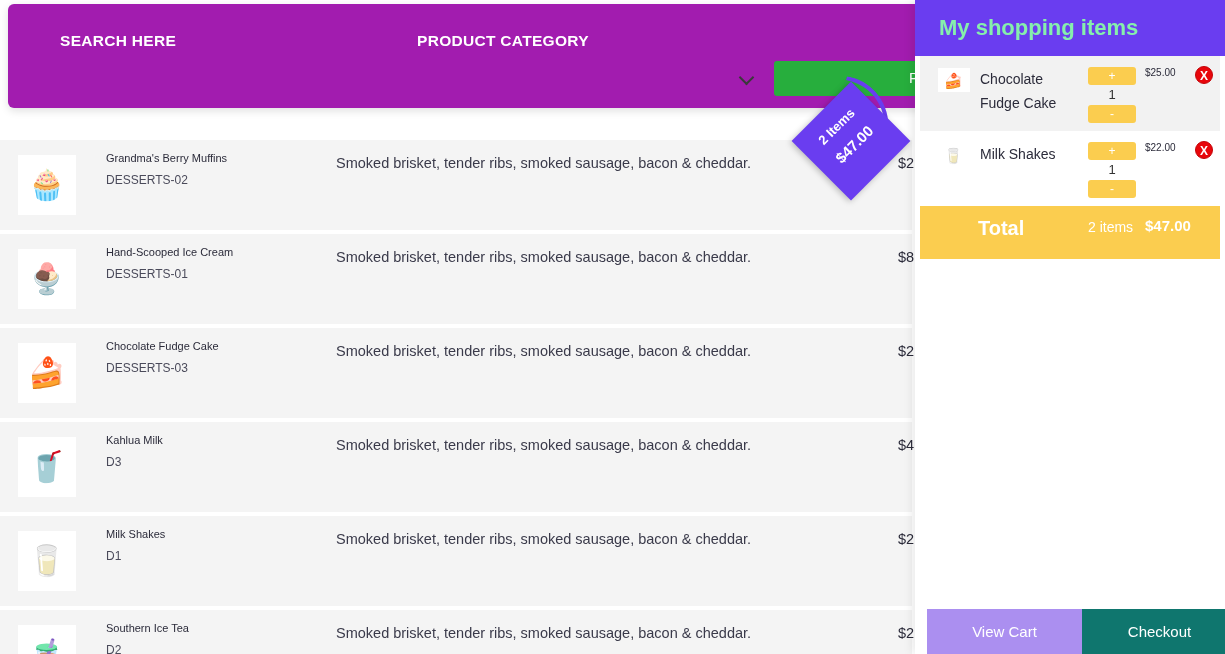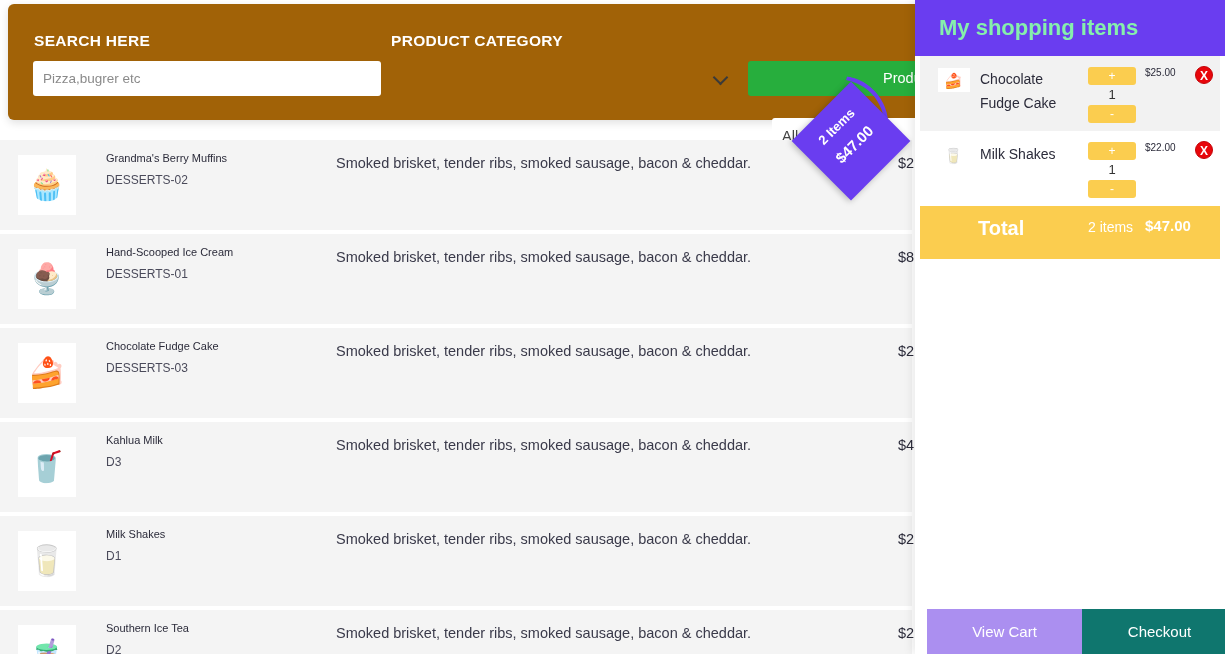--- a/index.html
+++ b/index.html
@@ -6,23 +6,24 @@
   html, body {
     width: 1225px; height: 654px;
     font-family: "Liberation Sans", sans-serif;
     background: #ffffff;
     overflow: hidden;
   }
   #app { position: relative; width: 1225px; height: 654px; background:#fff; }
 
   
   .filter-card{
-    position:absolute; left:8px; top:4px; width:1200px; height:116px;
-    background:#a16207; border-radius:6px;
+    position:absolute; left:8px; top:4px; width:1200px; height:104px;
+    background:#a21caf; border-radius:6px;
     box-shadow:0 3px 8px rgba(0,0,0,.12);
+    padding-left:26px;
   }
   .filter-inner{ position:relative; width:100%; height:100%; }
   .f-label{
     position:absolute; color:#ffffff; font-weight:bold;
     font-size:15.5px; letter-spacing:.3px;
   }
   .f-label.l1{ left:26px; top:28px; }
   .f-label.l2{ left:383px; top:28px; }
 
   .search-input{
@@ -198,21 +199,20 @@
 </head>
 <body>
 
 <div id="app">
 
   <div class="filter-card">
     <div class="filter-inner">
       <div class="f-label l1">SEARCH HERE</div>
       <div class="f-label l2">PRODUCT CATEGORY</div>
 
-      <input class="search-input" type="text" placeholder="Pizza,bugrer etc" style="">
 
       <div class="sel-wrap">
         <select class="cat-select">
           <option>All</option>
         </select>
         <span class="sel-chevron"></span>
       </div>
 
       <button class="product-btn">Product</button>
     </div>

